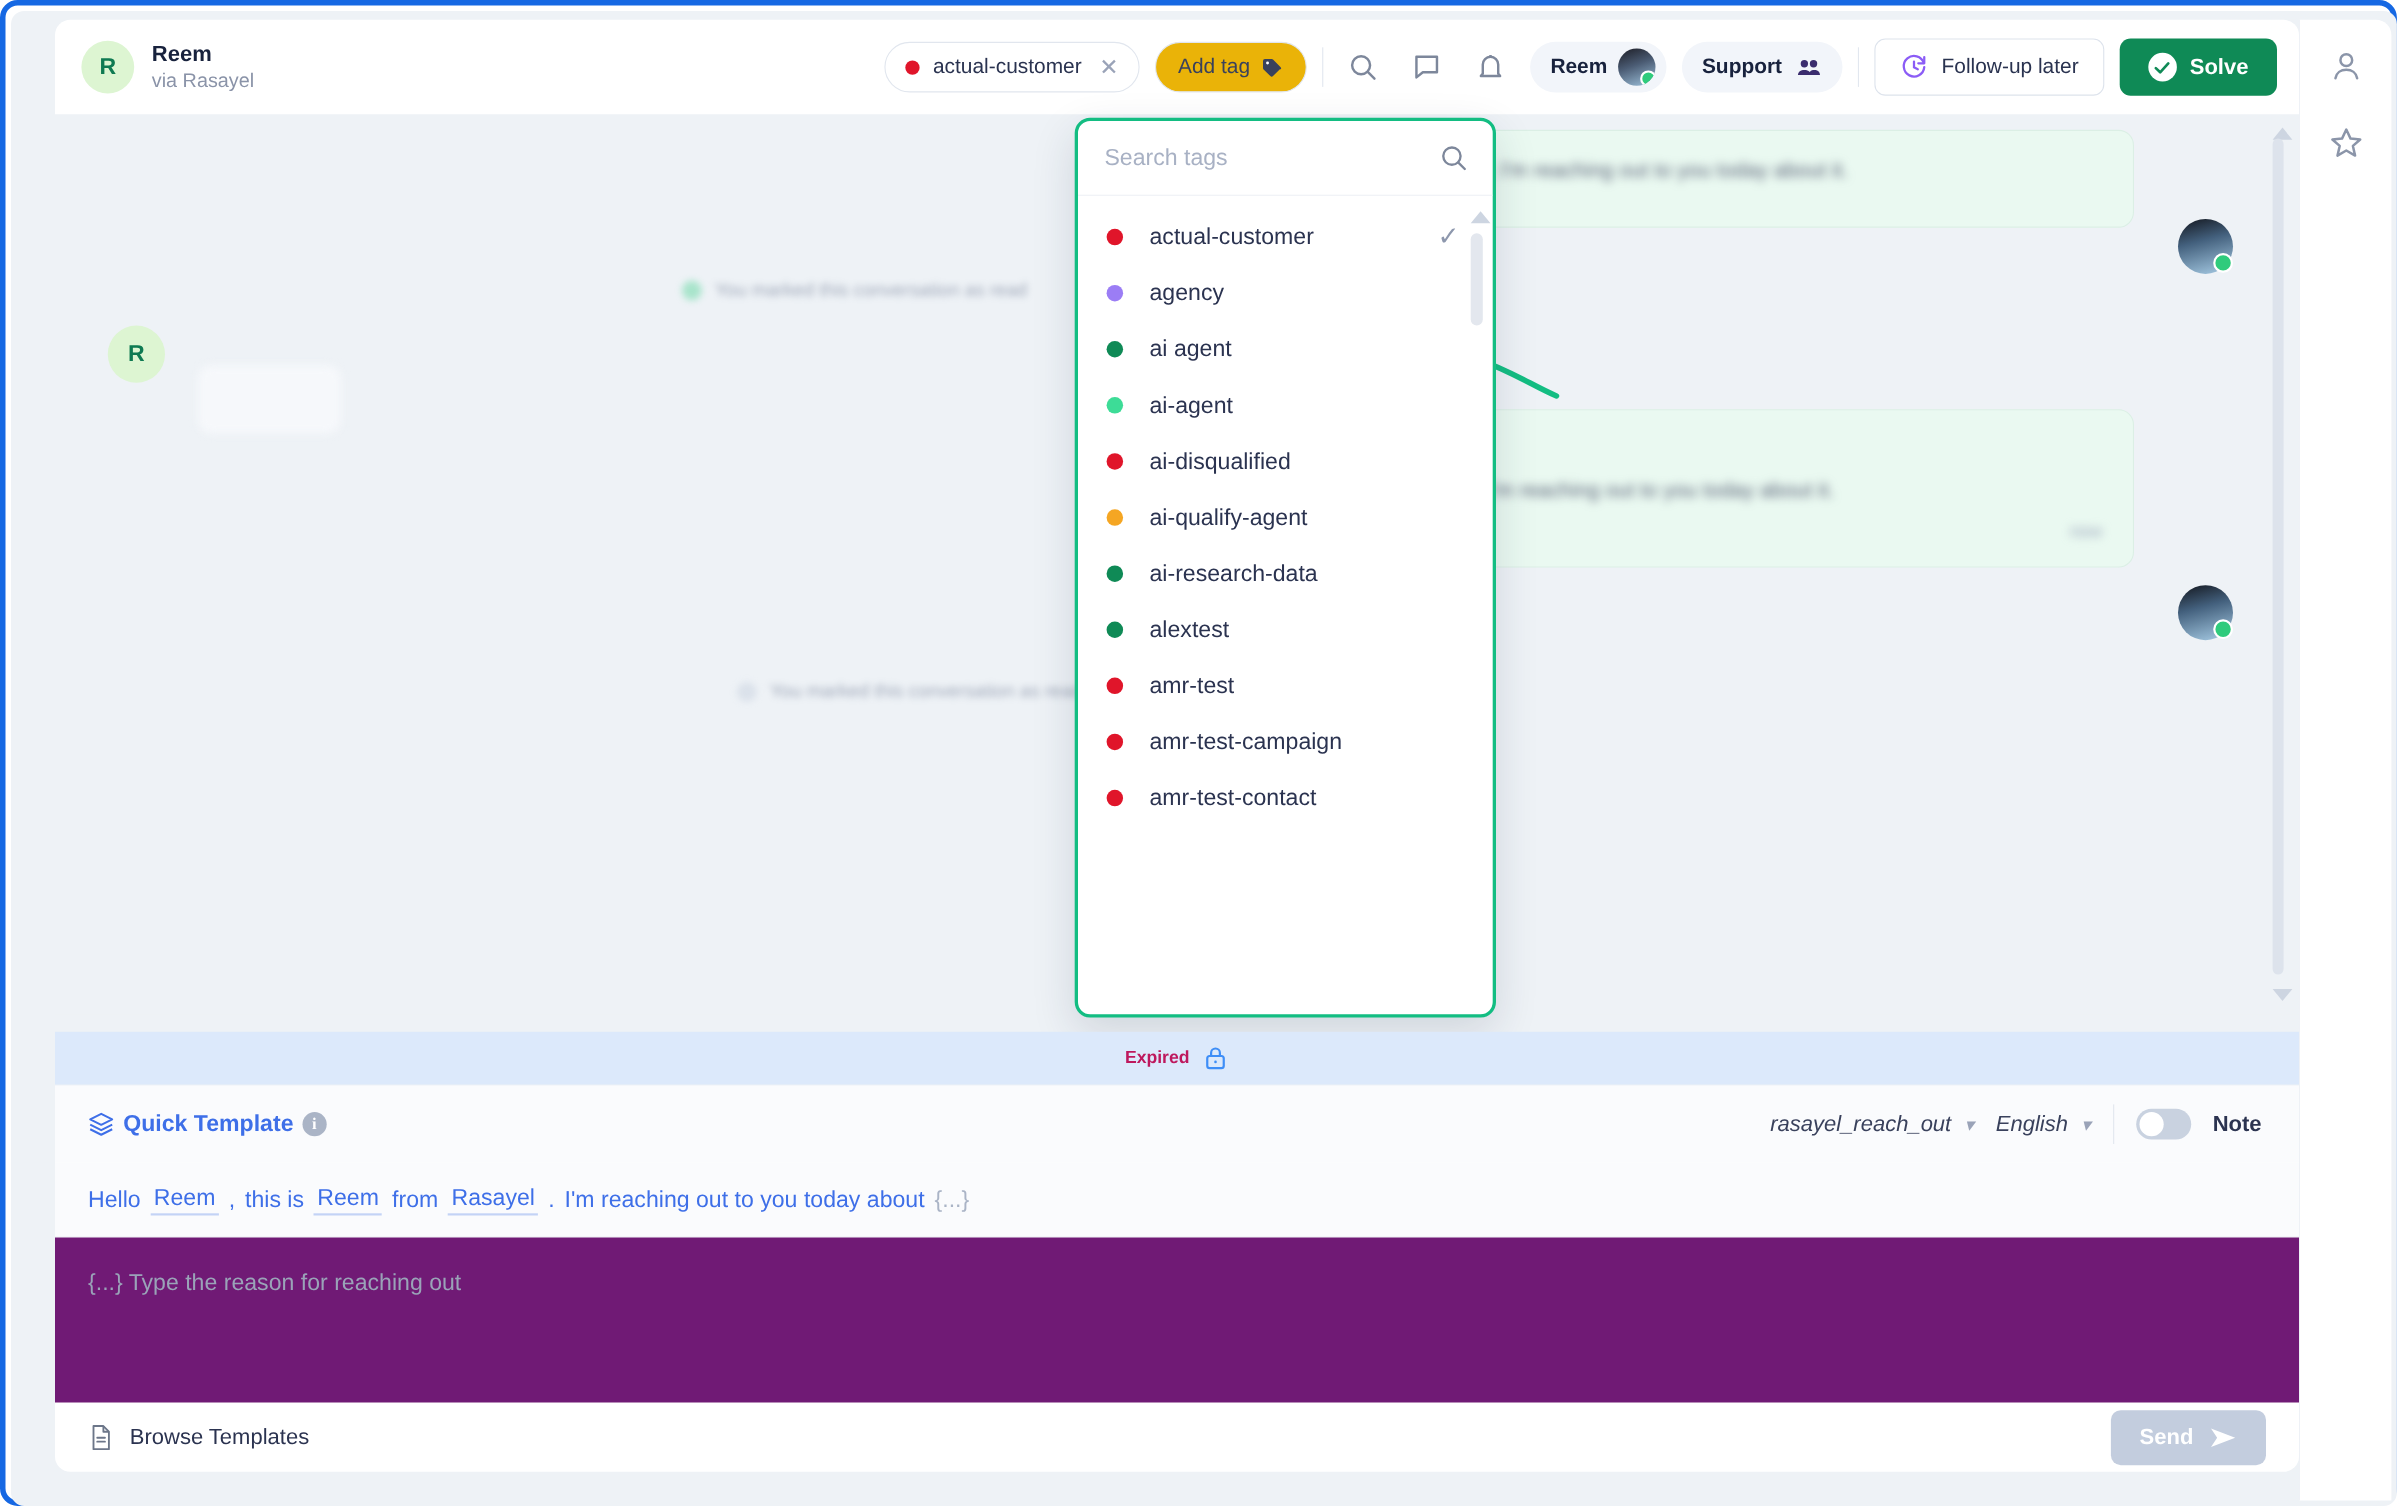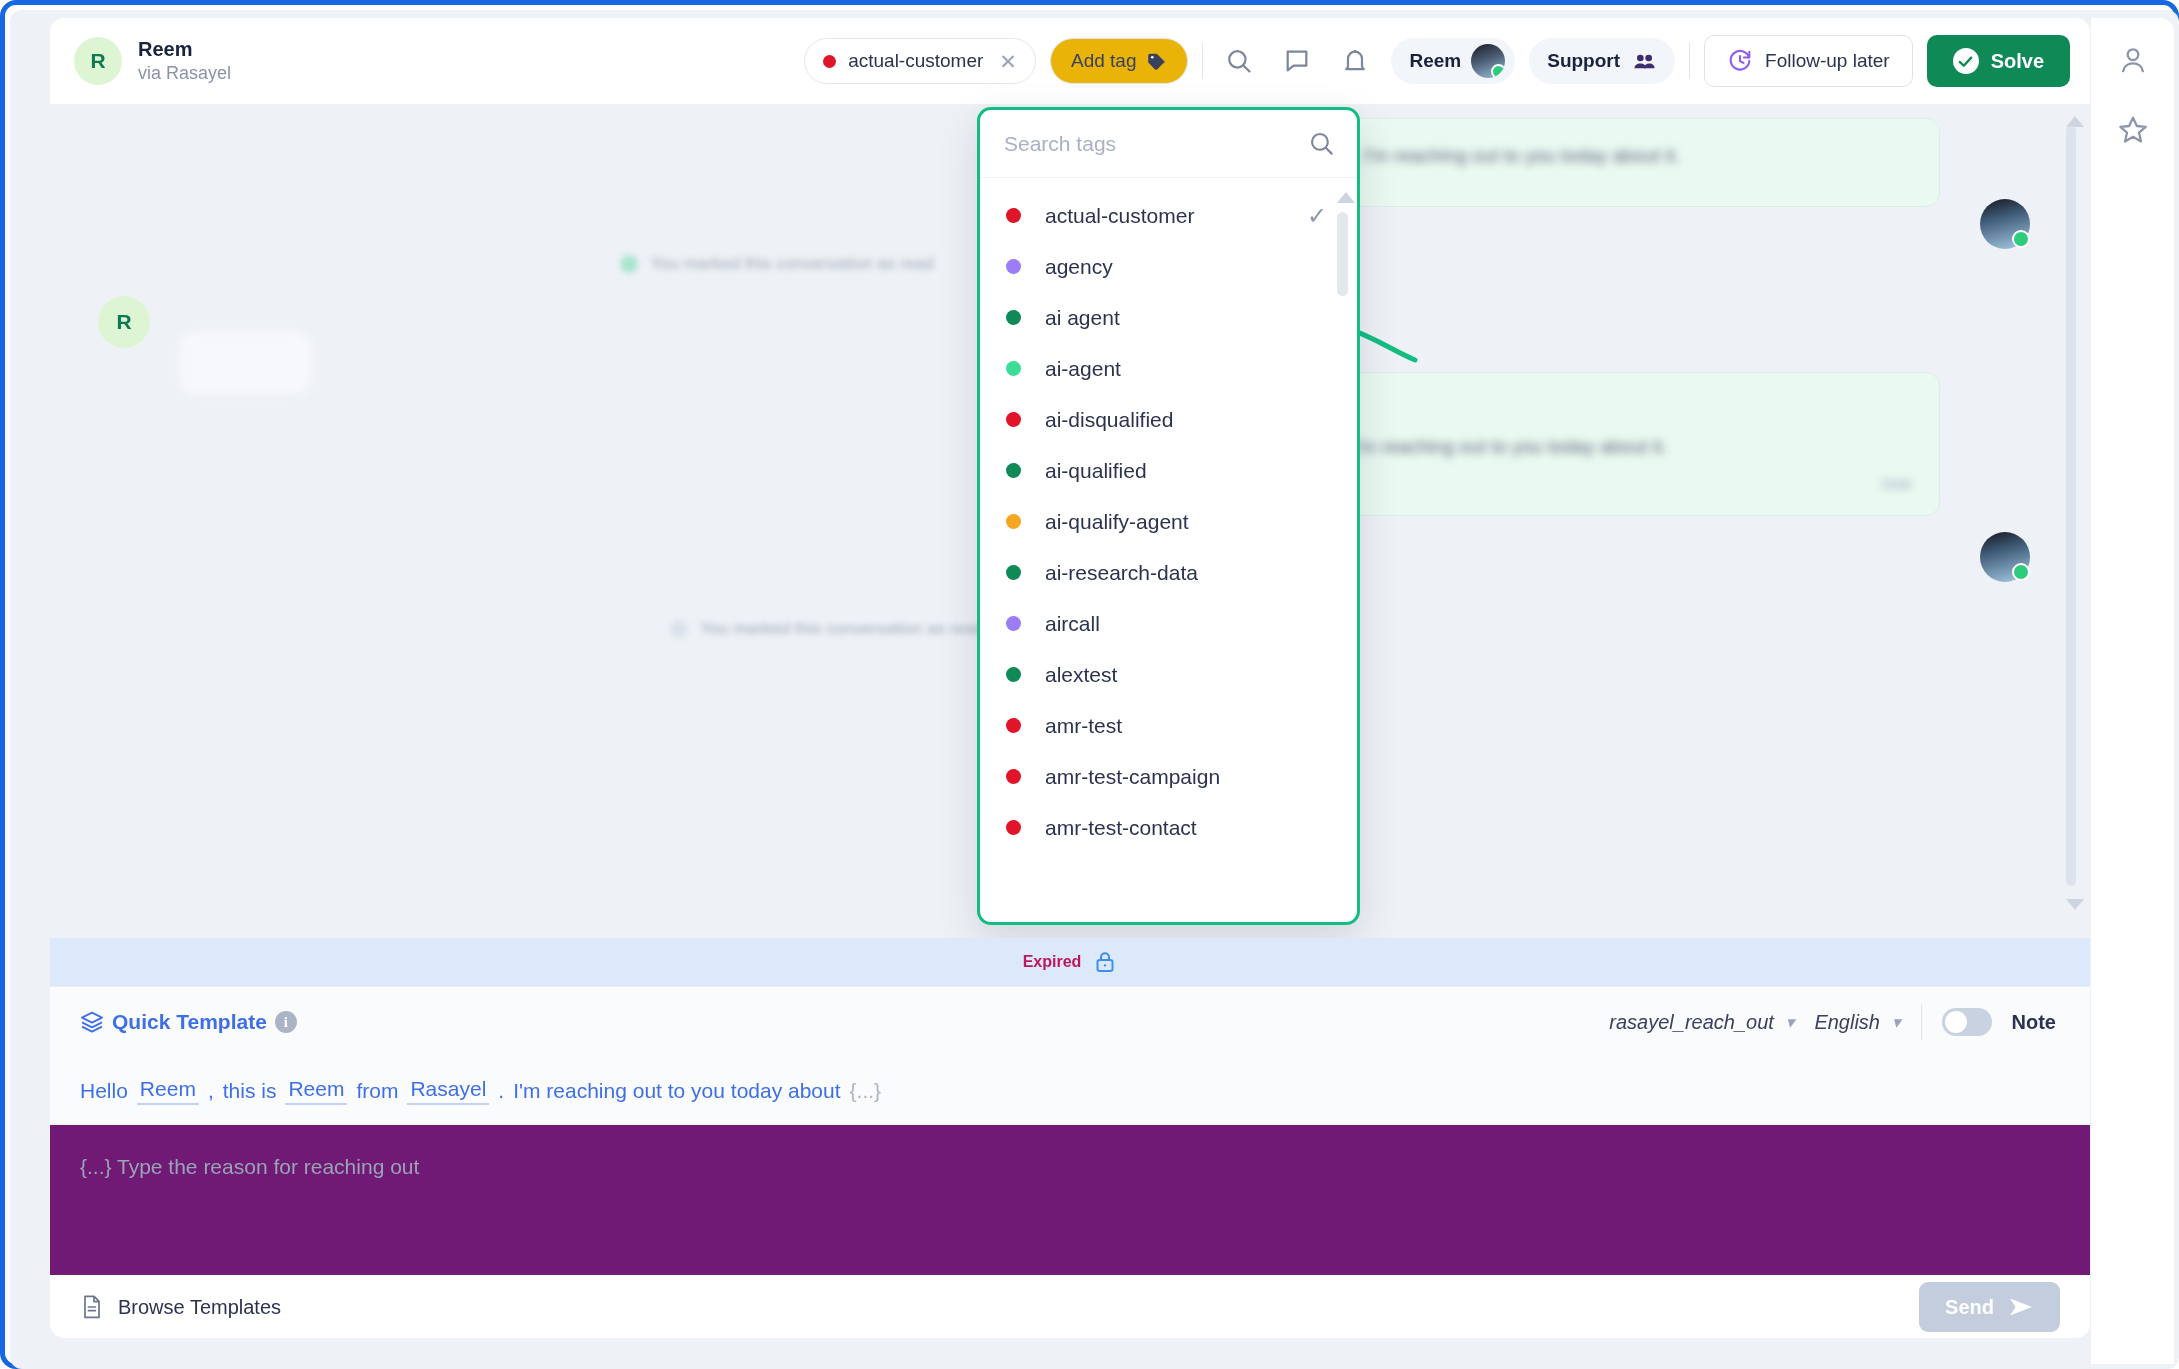--- a/index.html
+++ b/index.html
@@ -479,34 +479,26 @@
             </div>
             <div class="tag-row">
               <span class="dot" style="background: rgb(61, 220, 151);"></span>
               <span class="lbl">ai-agent</span>
             </div>
             <div class="tag-row">
               <span class="dot" style="background: rgb(224, 21, 42);"></span>
               <span class="lbl">ai-disqualified</span>
             </div>
             <div class="tag-row">
-              <span class="dot" style="background: rgb(15, 138, 86);"></span>
-              <span class="lbl">ai-qualified</span>
-            </div>
-            <div class="tag-row">
               <span class="dot" style="background: rgb(245, 166, 35);"></span>
               <span class="lbl">ai-qualify-agent</span>
             </div>
             <div class="tag-row">
               <span class="dot" style="background: rgb(15, 138, 86);"></span>
               <span class="lbl">ai-research-data</span>
-            </div>
-            <div class="tag-row">
-              <span class="dot" style="background: rgb(155, 125, 245);"></span>
-              <span class="lbl">aircall</span>
             </div>
             <div class="tag-row">
               <span class="dot" style="background: rgb(15, 138, 86);"></span>
               <span class="lbl">alextest</span>
             </div>
             <div class="tag-row">
               <span class="dot" style="background: rgb(224, 21, 42);"></span>
               <span class="lbl">amr-test</span>
             </div>
             <div class="tag-row">

